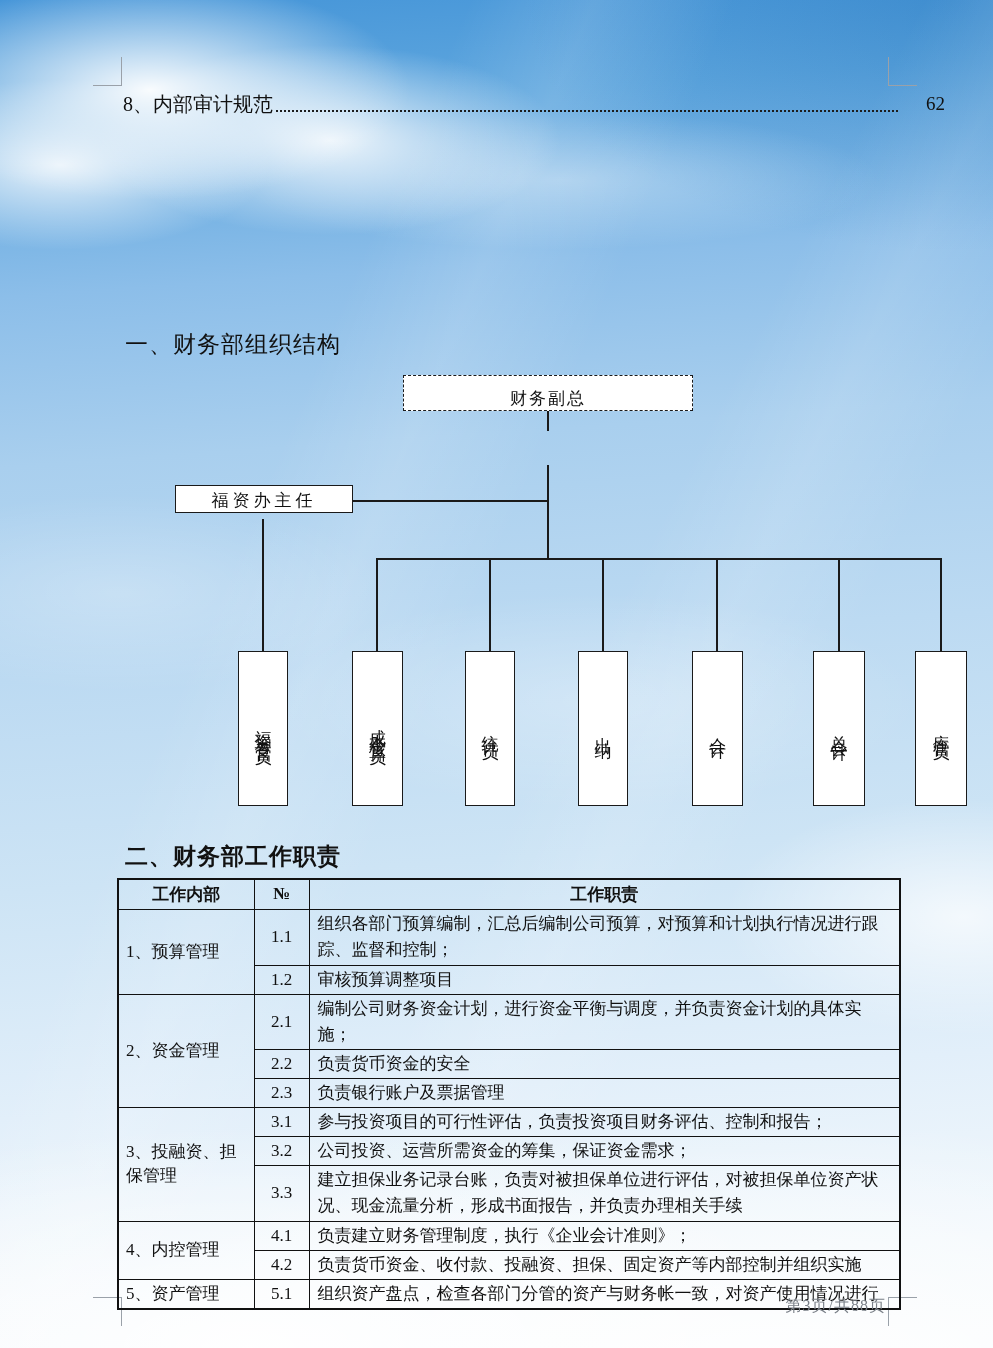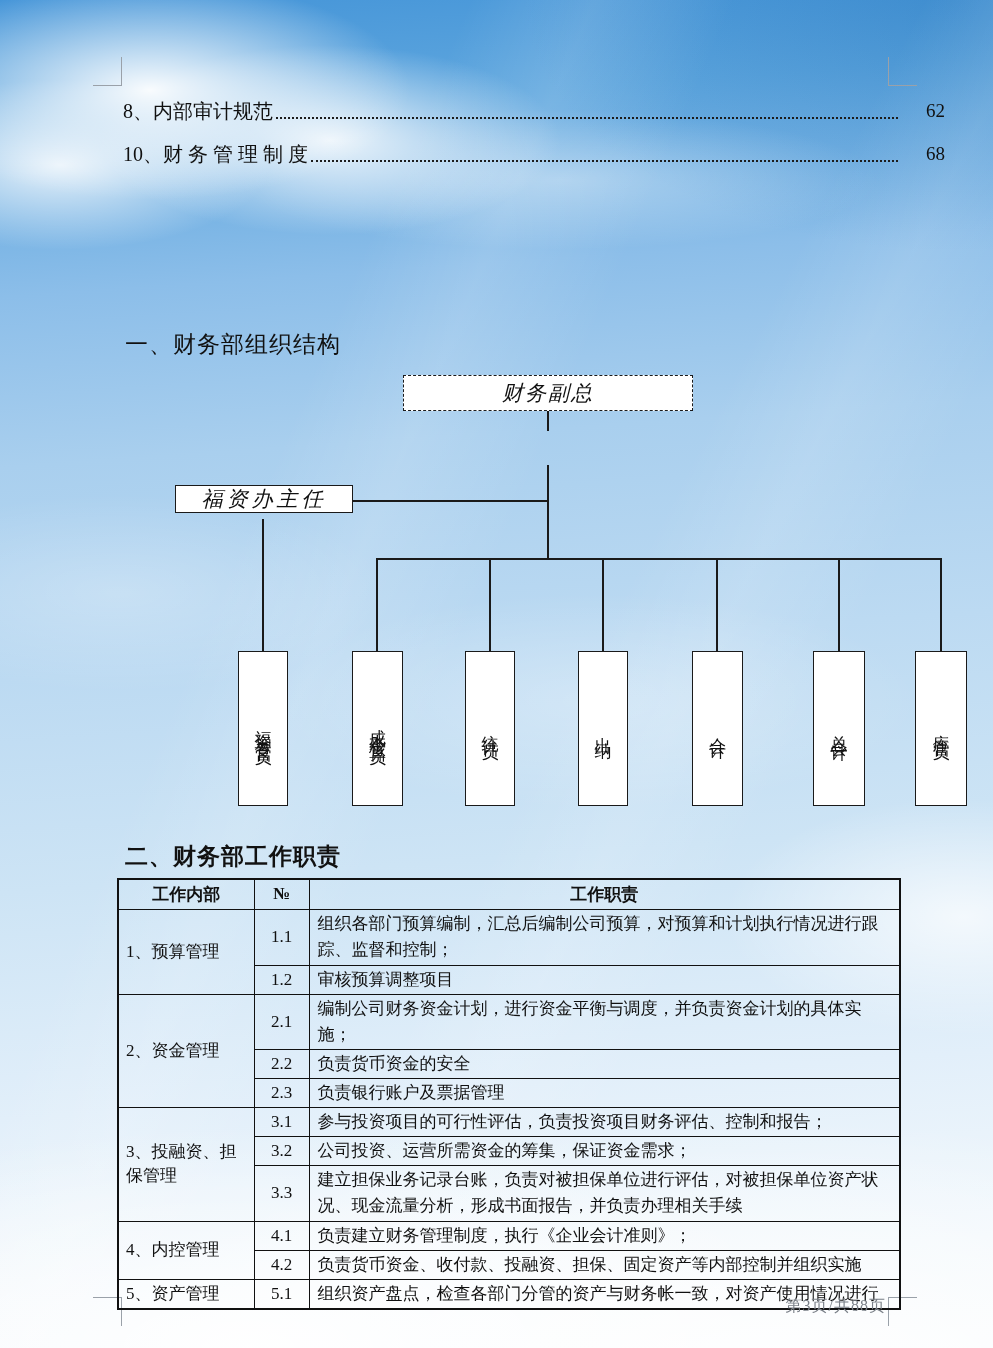--- a/index.html
+++ b/index.html
@@ -24,30 +24,30 @@
       linear-gradient(113deg, rgba(255,255,255,0) 30%, rgba(255,255,255,0.14) 38%, rgba(255,255,255,0) 47%),
       linear-gradient(117deg, rgba(255,255,255,0) 55%, rgba(255,255,255,0.12) 62%, rgba(255,255,255,0) 70%);
   }
   
   .crop{position:absolute;width:28px;height:28px;}
   .crop.tl{left:93px;top:57px;border-right:1px solid #9aa1a9;border-bottom:1px solid #9aa1a9;}
   .crop.tr{left:888px;top:57px;border-left:1px solid #9aa1a9;border-bottom:1px solid #9aa1a9;}
   .crop.bl{left:93px;top:1297px;border-right:1px solid #9aa1a9;border-top:1px solid #9aa1a9;}
   .crop.br{left:888px;top:1297px;border-left:1px solid #9aa1a9;border-top:1px solid #9aa1a9;}
   
-  .toc{position:absolute;left:123px;top:99px;width:822px;font-family:Liberation Serif, serif;}
+  .toc{position:absolute;left:123px;top:92px;width:822px;font-family:Liberation Serif, serif;}
   .toc-row{display:flex;align-items:flex-end;height:24px;margin-bottom:19px;}
   .toc-label{font-size:20px;white-space:pre;line-height:24px;}
   .toc-leader{flex:1;border-bottom:2px dotted #1c1c1c;margin:0 3px 4px 3px;}
   .toc-page{font-size:19px;line-height:24px;margin-left:25px;}
   
   .h-sec{position:absolute;left:125px;font-size:23px;letter-spacing:1px;margin:0;font-weight:normal;}
   .h-sec.bold{font-weight:bold;}
   
-  .obox{position:absolute;background:#fff;border:1.5px solid #1a1a1a;display:flex;align-items:center;justify-content:center;font-size:21px;letter-spacing:2px;box-sizing:border-box;font-style:italic;}
+  .obox{position:absolute;background:#fff;border:1.5px solid #1a1a1a;display:flex;align-items:flex-end;justify-content:center;font-size:17px;letter-spacing:2px;box-sizing:border-box;}
   .obox.dashed{border-style:dashed;}
   .staff-box{position:absolute;top:651px;height:155px;background:#fff;border:1.5px solid #1a1a1a;box-sizing:border-box;display:flex;align-items:center;justify-content:center;writing-mode:vertical-rl;text-orientation:upright;font-size:17px;letter-spacing:5px;}
   .vline{position:absolute;width:1.5px;background:#1a1a1a;}
   .hline{position:absolute;height:1.5px;background:#1a1a1a;}
   
   .duty{position:absolute;left:117px;top:878px;width:782px;border-collapse:collapse;table-layout:fixed;font-size:17px;}
   .duty th,.duty td{border:1px solid #111;padding:0;box-sizing:border-box;}
   .duty{border:2px solid #111;}
   .duty th{font-weight:bold;text-align:center;height:30px;}
   .duty td.no{text-align:center;}
@@ -66,25 +66,20 @@
   <div class="crop tl"></div>
   <div class="crop tr"></div>
   <div class="crop bl"></div>
   <div class="crop br"></div>
 
   <div class="toc">
     <div class="toc-row">
       <span class="toc-label">8、内部审计规范</span>
       <span class="toc-leader"></span>
       <span class="toc-page">62</span>
-    </div>
-    <div class="toc-row">
-      <span class="toc-label">10、财 务 管 理 制 度</span>
-      <span class="toc-leader"></span>
-      <span class="toc-page">68</span>
     </div>
   </div>
 
   <h2 class="h-sec" style="top:329px;">一、财务部组织结构</h2>
 
   <div class="obox dashed" style="left:403px;top:375px;width:290px;height:36px;">
     <span>财务副总</span>
   </div>
   <div class="vline" style="left:547px;top:411px;height:20px;"></div>
   <div class="vline" style="left:547px;top:465px;height:95px;"></div>

